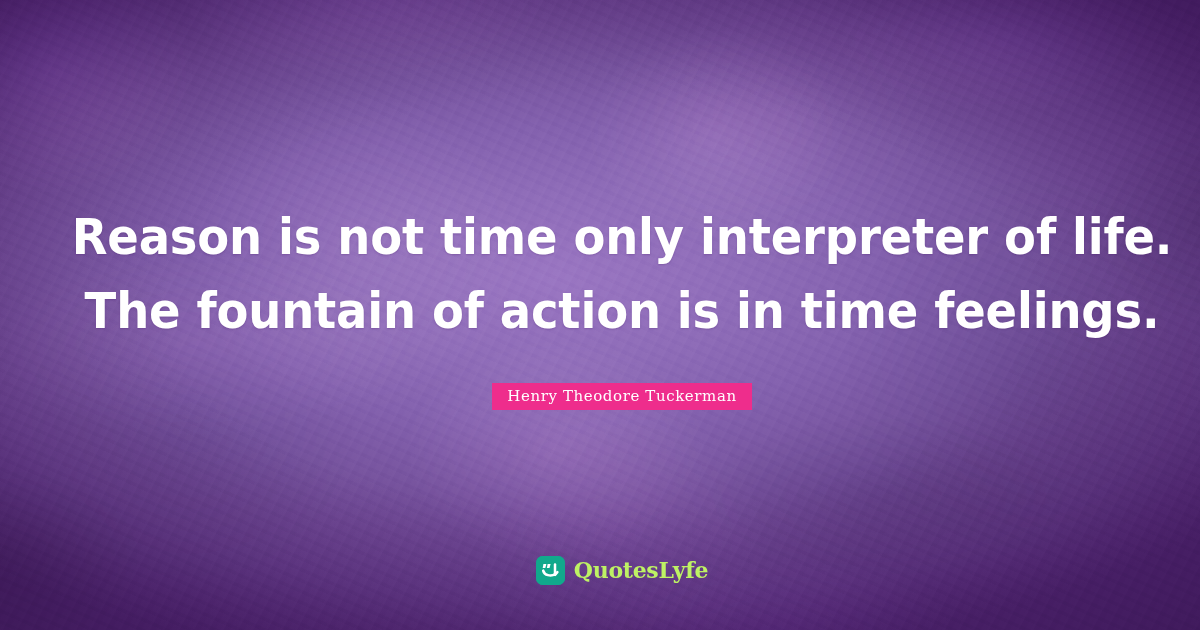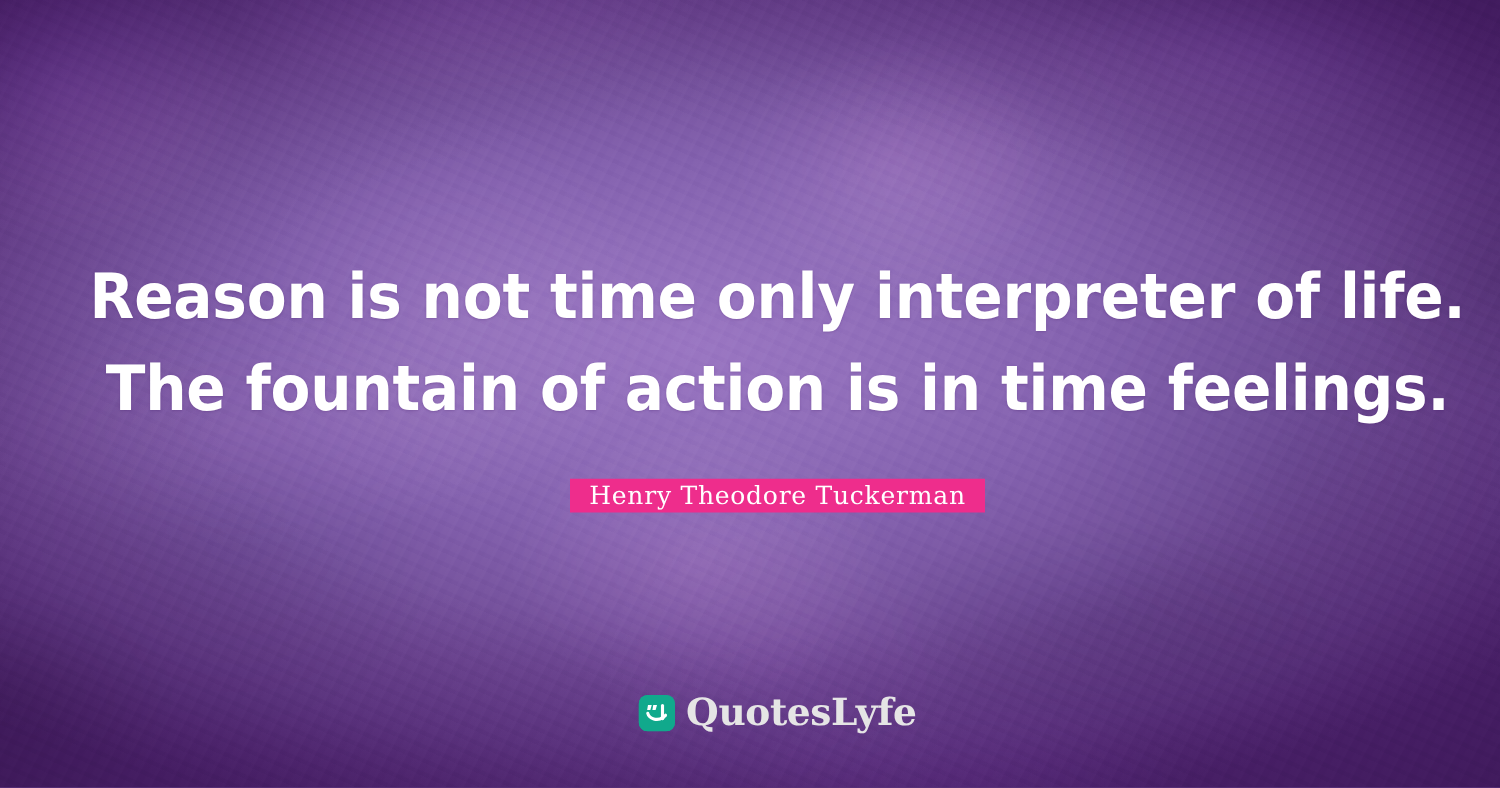--- a/index.html
+++ b/index.html
@@ -138,21 +138,21 @@
     left: 0;
     width: 1200px;
     text-align: center;
   }
 
   #author-badge {
     display: inline-block;
     background: #ee2d8c;
     color: #ffffff;
     font-family: "DejaVu Serif", serif;
-    font-size: 20px;
+    font-size: 15px;
     font-weight: 400;
     letter-spacing: 0.6px;
     padding: 4px 15px 5px 15px;
     line-height: 18px;
   }
 
   
   #logo-row {
     position: absolute;
     top: 556px;
@@ -167,24 +167,24 @@
   #logo-mark {
     width: 29px;
     height: 29px;
     border-radius: 7px;
     background: #11a98c;
     display: block;
     flex: 0 0 auto;
   }
 
   #logo-text {
-    color: #e5e5e5;
+    color: #bef264;
     font-family: "DejaVu Serif", serif;
     font-weight: 700;
-    font-size: 30px;
+    font-size: 22px;
     line-height: 29px;
     letter-spacing: -0.3px;
   }
 </style>
 </head>
 <body>
 
 <div id="card">
 
   <div class="bg-base"></div>

